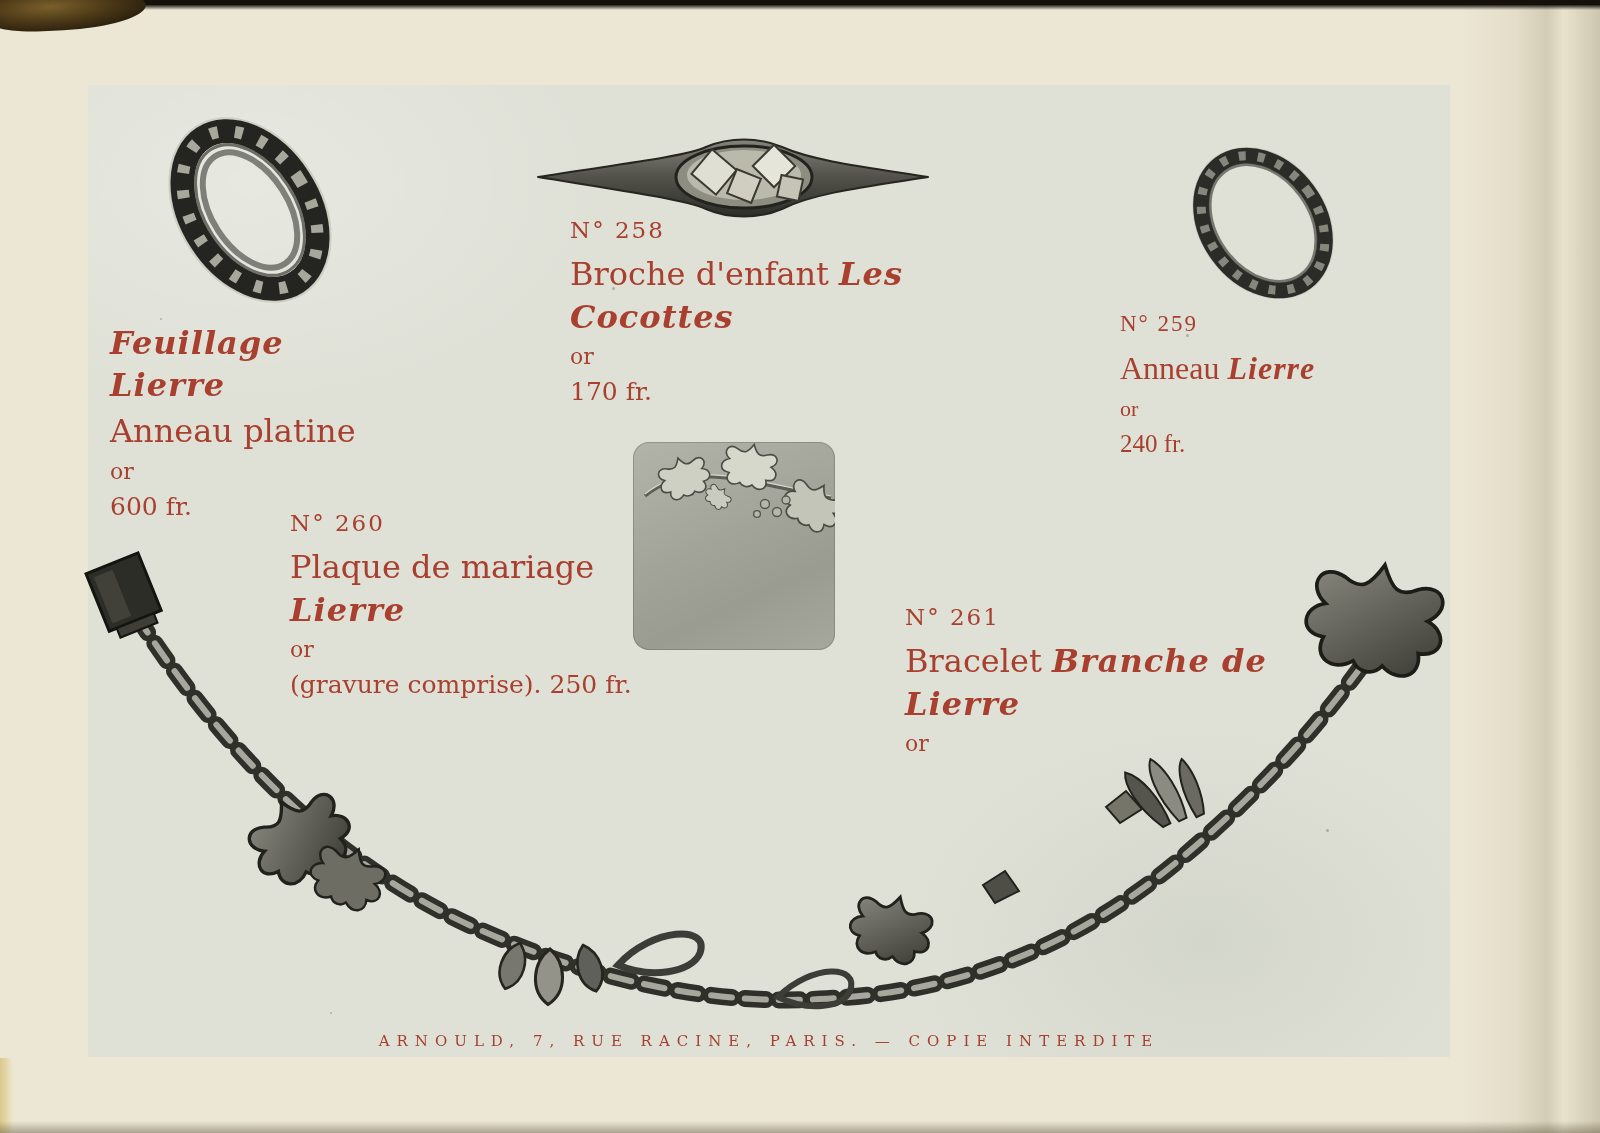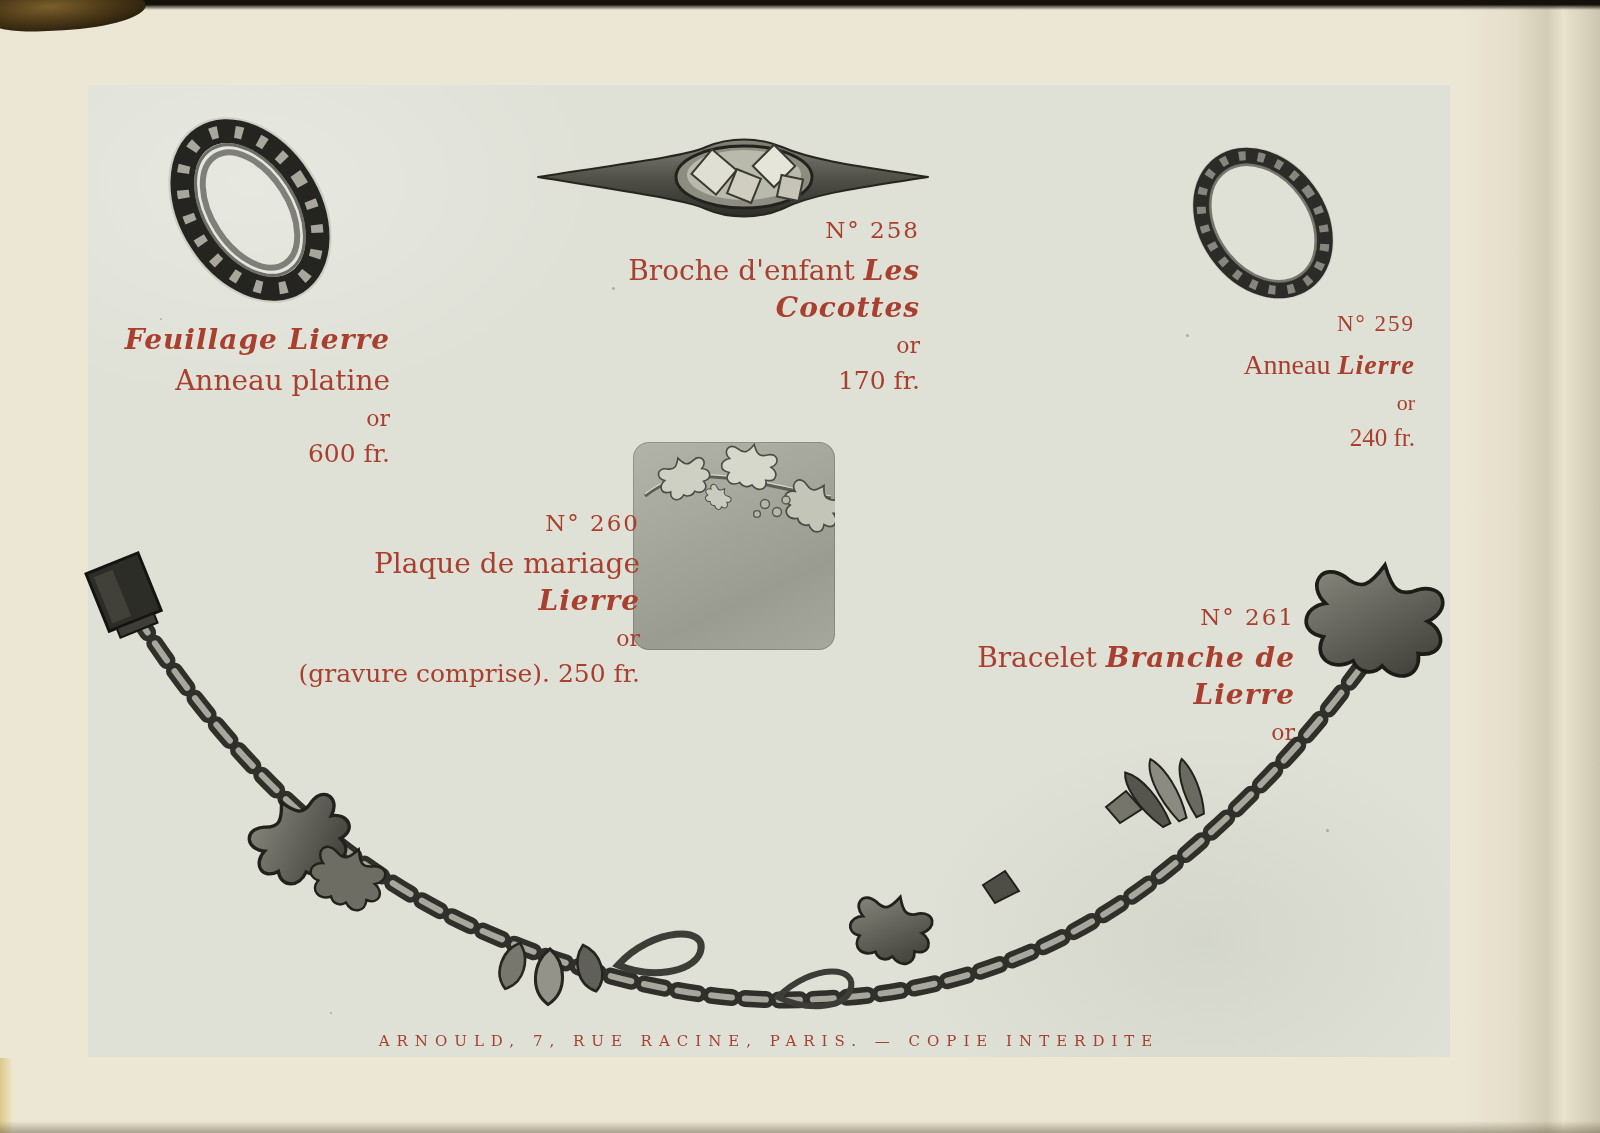--- a/index.html
+++ b/index.html
@@ -52,25 +52,25 @@
     position:absolute;left:88px;top:85px;width:1362px;height:972px;
     background:
       radial-gradient(ellipse 420px 300px at 82% 88%, rgba(160,165,150,.18), rgba(0,0,0,0) 70%),
       radial-gradient(ellipse 500px 320px at 12% 10%, rgba(255,255,250,.25), rgba(0,0,0,0) 70%),
       var(--plate);
     z-index:1;
   }
   .speck{position:absolute;border-radius:50%;background:#84847a;opacity:.55;z-index:2;}
   
   .caption{
-    position:absolute;text-align:right;color:var(--red);
+    position:absolute;text-align:left;color:var(--red);
     z-index:3;line-height:1.32;
   }
   .cap-num{font-size:23px;margin-bottom:8px;letter-spacing:2px;}
-  .cap-name{font-size:28px;margin-bottom:4px;}
+  .cap-name{font-size:32px;margin-bottom:4px;}
   .fancy{font-weight:bold;font-style:italic;letter-spacing:1px;}
   .cap-or{font-size:22px;margin:4px 0;}
   .cap-price{font-size:25px;margin-top:4px;}
   
   .photo{position:absolute;z-index:2;}
   .plaque{
     position:absolute;left:633px;top:442px;width:202px;height:208px;
     border-radius:16px;
     background:linear-gradient(155deg,#b2b4aa 0%,#a2a499 45%,#9a9c91 70%,#a6a89d 100%);
     box-shadow:0 0 0 1px rgba(90,92,84,.35) inset;

